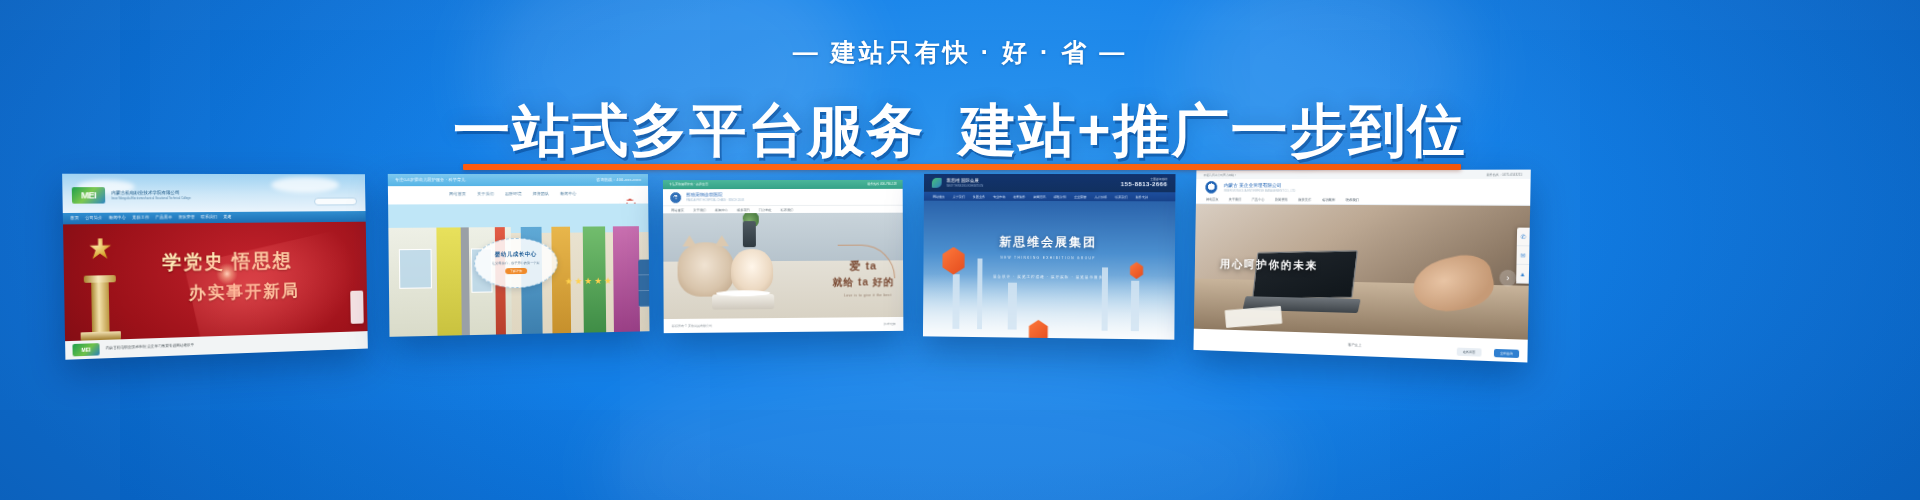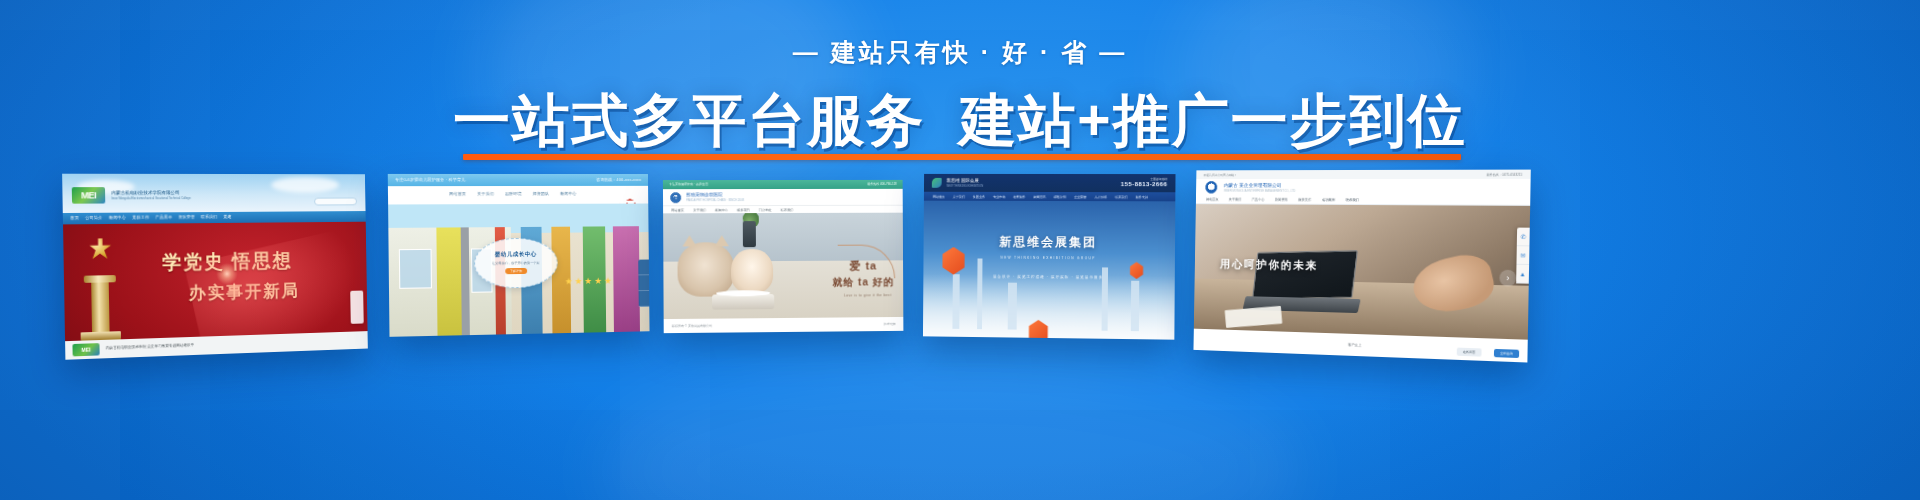--- a/index.html
+++ b/index.html
@@ -44,21 +44,21 @@
     font-size:25px;
     color:#ffffff;
     letter-spacing:3px;
     font-weight:700;
     text-shadow:0 1px 3px rgba(0,40,90,.35);
     white-space:nowrap;
   }
   .headline{
     position:relative;
     display:inline-block;
-    margin-top:20px;
+    margin-top:30px;
     font-size:57px;
     font-weight:bold;
     color:#ffffff;
     letter-spacing:2px;
     line-height:1.12;
     white-space:nowrap;
     text-shadow:2px 3px 0 rgba(0,56,125,.45), 0 0 18px rgba(0,48,110,.30);
   }
   .headline .gap{ display:inline-block; width:34px; }
   .accent-bar{

